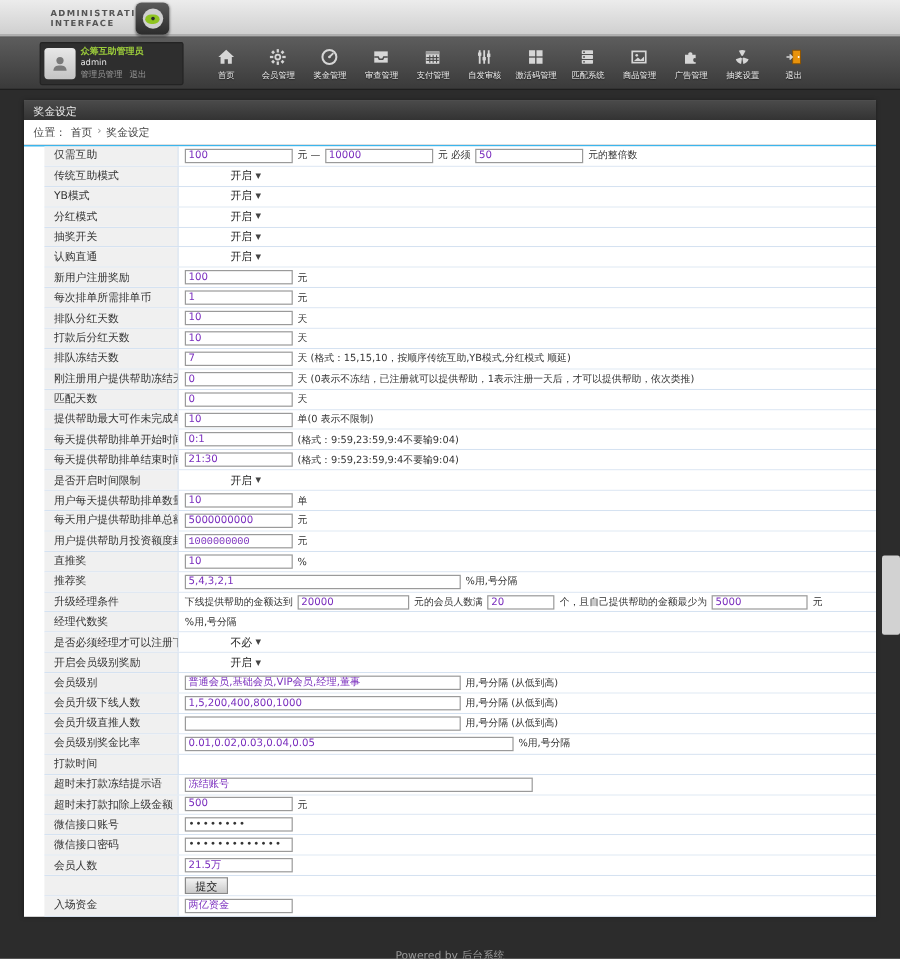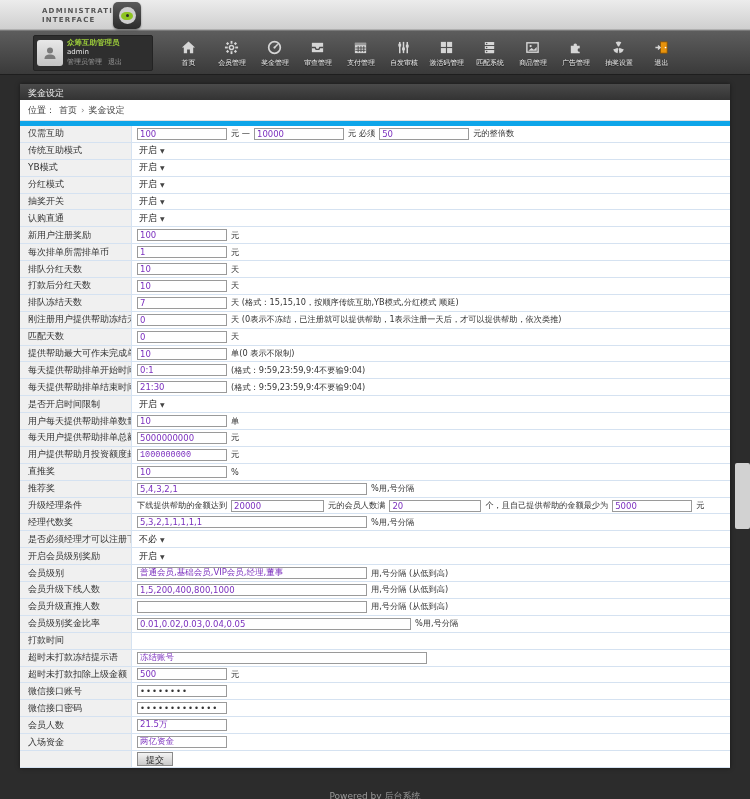--- a/index.html
+++ b/index.html
@@ -94,21 +94,21 @@
     color:#eee; font-size:9px; padding:3px 8px; height:16px;
   }
   .breadcrumb {
     font-size:9px; color:#444; padding:4px 8px; height:21px;
     background:#fff; border-bottom:1px solid #e0e0e0;
     display:flex; gap:4px; align-items:center;
   }
   .breadcrumb .crumb { color:#444; cursor:pointer; }
   .breadcrumb .sep { color:#888; }
 
-  .ftable { border-top:5px solid #0ea5e9; }
+  .ftable { border-top:1px solid #0ea5e9;padding-left:17px; }
   .frow {
     display:flex; height:16.9px;
     border-bottom:1px solid #d5e2f1;
     font-size:9px; align-items:stretch;
   }
   .frow .lab {
     flex:0 0 112px; width:112px;
     background:#f0f0f0;
     border-right:1px solid #d5e2f1;
     color:#333;
@@ -122,21 +122,21 @@
     background:#fff; overflow:hidden;
   }
   input.ti {
     height:12px; font-size:8.5px;
     border:1px solid #9a9a9a; padding:0 2px;
     color:#7b2fbe; font-family:inherit; background:#fff;
   }
   input.ti.pw { color:#333; letter-spacing:1px; }
   .selbox {
     display:inline-flex; align-items:center; gap:3px;
-    font-size:9px; color:#222; cursor:pointer; padding:1px 2px;
+    font-size:9px; color:#222; cursor:pointer; padding:1px 2px;margin-left:36px;
   }
   .selbox .caret { font-size:6px; color:#444; }
   .hintt { font-size:8.2px; color:#333; white-space:nowrap; }
   button.submitbtn {
     font-size:9px; padding:1px 8px; height:14px;
     background:linear-gradient(#f4f4f4,#cacaca);
     border:1px solid #8a8a8a; color:#222; cursor:pointer;
     font-family:inherit;
   }
 
@@ -517,30 +517,29 @@
           <input class="ti" type="text" value="5,4,3,2,1" style="width: 230px;">
           <span class="hintt">%用,号分隔</span>
         </div>
       </div>
       <div class="frow">
         <div class="lab">升级经理条件</div>
         <div class="val">
           <span class="hintt">下线提供帮助的金额达到</span>
           <input class="ti" type="text" value="20000" style="width: 93px;">
           <span class="hintt">元的会员人数满</span>
-          <input class="ti" type="text" value="20" style="width: 92px;">
+          <input class="ti" type="text" value="20" style="width: 56px;">
           <span class="hintt">个，且自己提供帮助的金额最少为</span>
           <input class="ti" type="text" value="5000" style="width: 80px;">
           <span class="hintt">元</span>
         </div>
       </div>
       <div class="frow">
         <div class="lab">经理代数奖</div>
         <div class="val">
-          <input class="ti" type="text" value="5,3,2,1,1,1,1,1" style="width: 230px;">
           <span class="hintt">%用,号分隔</span>
         </div>
       </div>
       <div class="frow">
         <div class="lab">是否必须经理才可以注册下级</div>
         <div class="val">
           <span class="selbox">
             <span>不必</span>
             <span class="caret">▼</span>
           </span>
@@ -611,29 +610,29 @@
           <input class="ti pw" type="text" value="•••••••••••••" style="width: 90px;">
         </div>
       </div>
       <div class="frow">
         <div class="lab">会员人数</div>
         <div class="val">
           <input class="ti" type="text" value="21.5万" style="width: 90px;">
         </div>
       </div>
       <div class="frow">
+        <div class="lab"></div>
+        <div class="val">
+          <button class="submitbtn">提交</button>
+        </div>
+      </div>
+      <div class="frow">
         <div class="lab">入场资金</div>
         <div class="val">
           <input class="ti" type="text" value="两亿资金" style="width: 90px;">
-        </div>
-      </div>
-      <div class="frow">
-        <div class="lab"></div>
-        <div class="val">
-          <button class="submitbtn">提交</button>
         </div>
       </div>
     </div>
 </div>
 
 <div class="scroll-thumb"></div>
 
 <div class="footer">Powered by 后台系统</div>
 
 </body></html>

